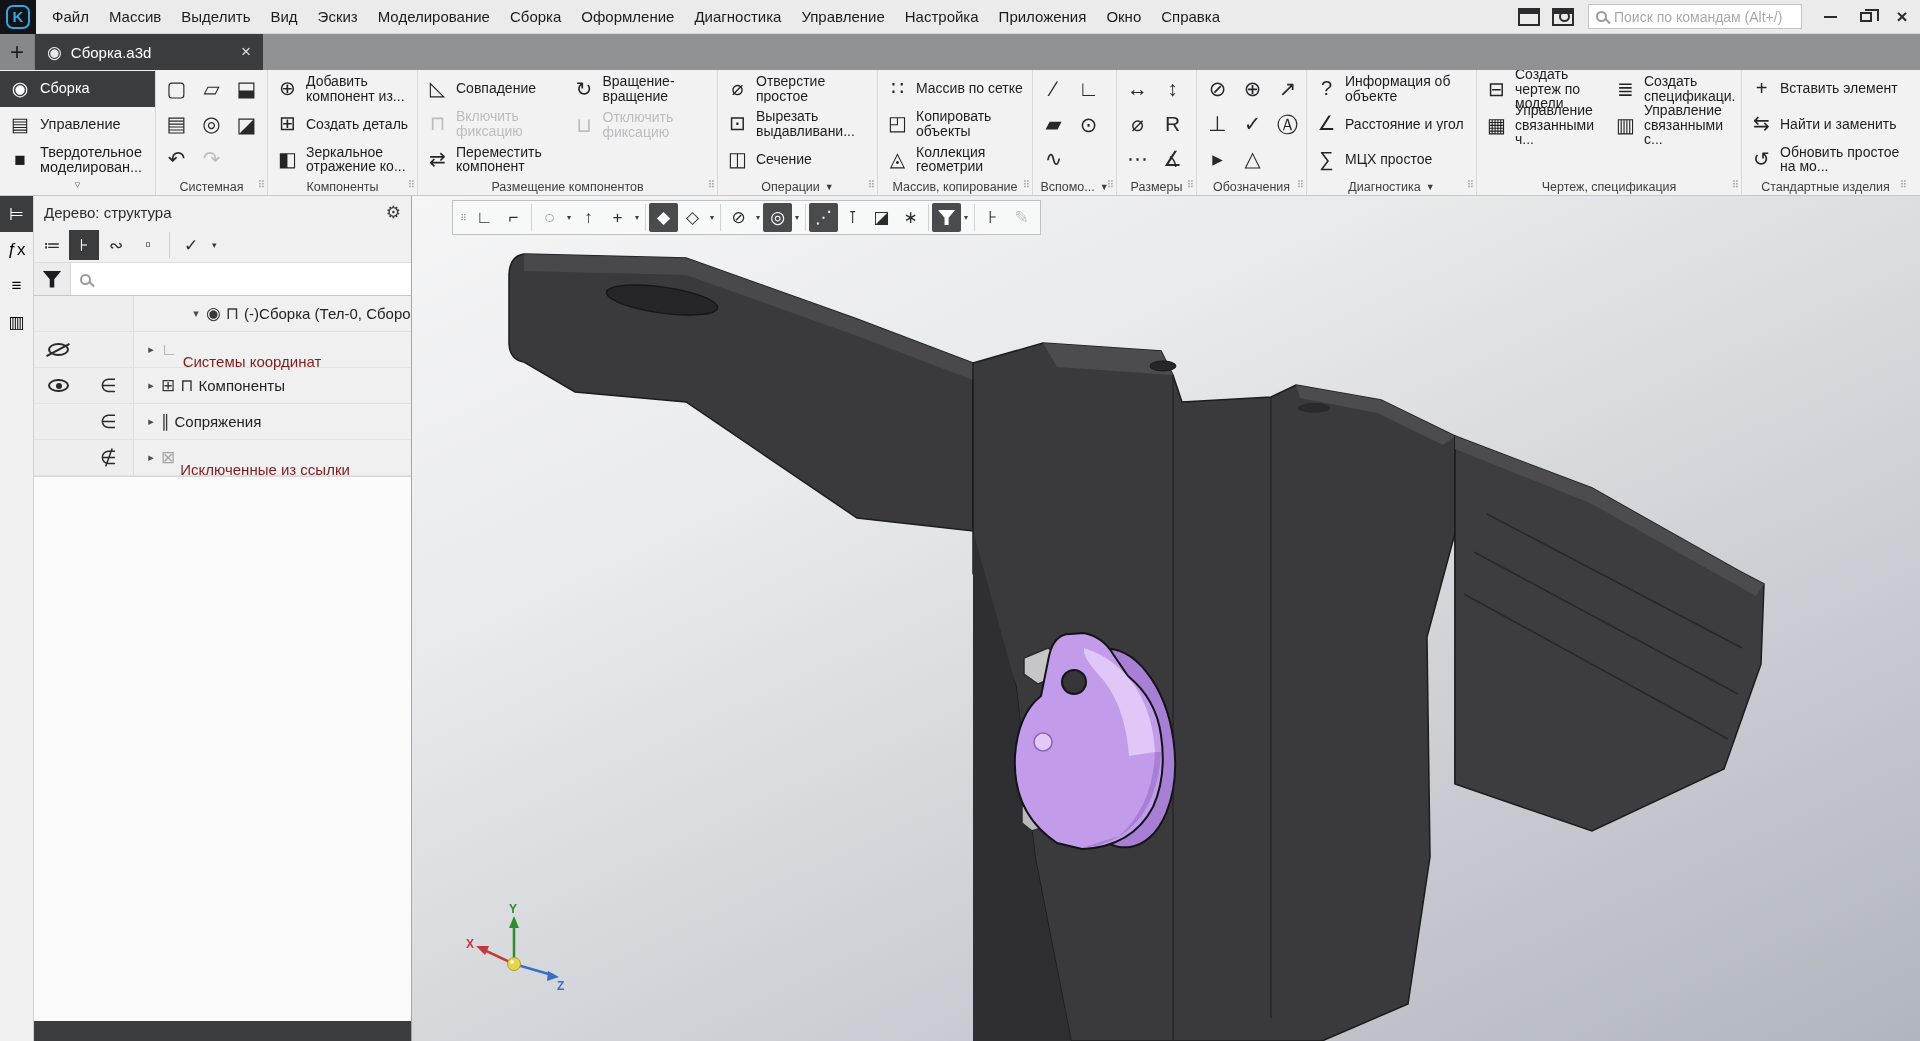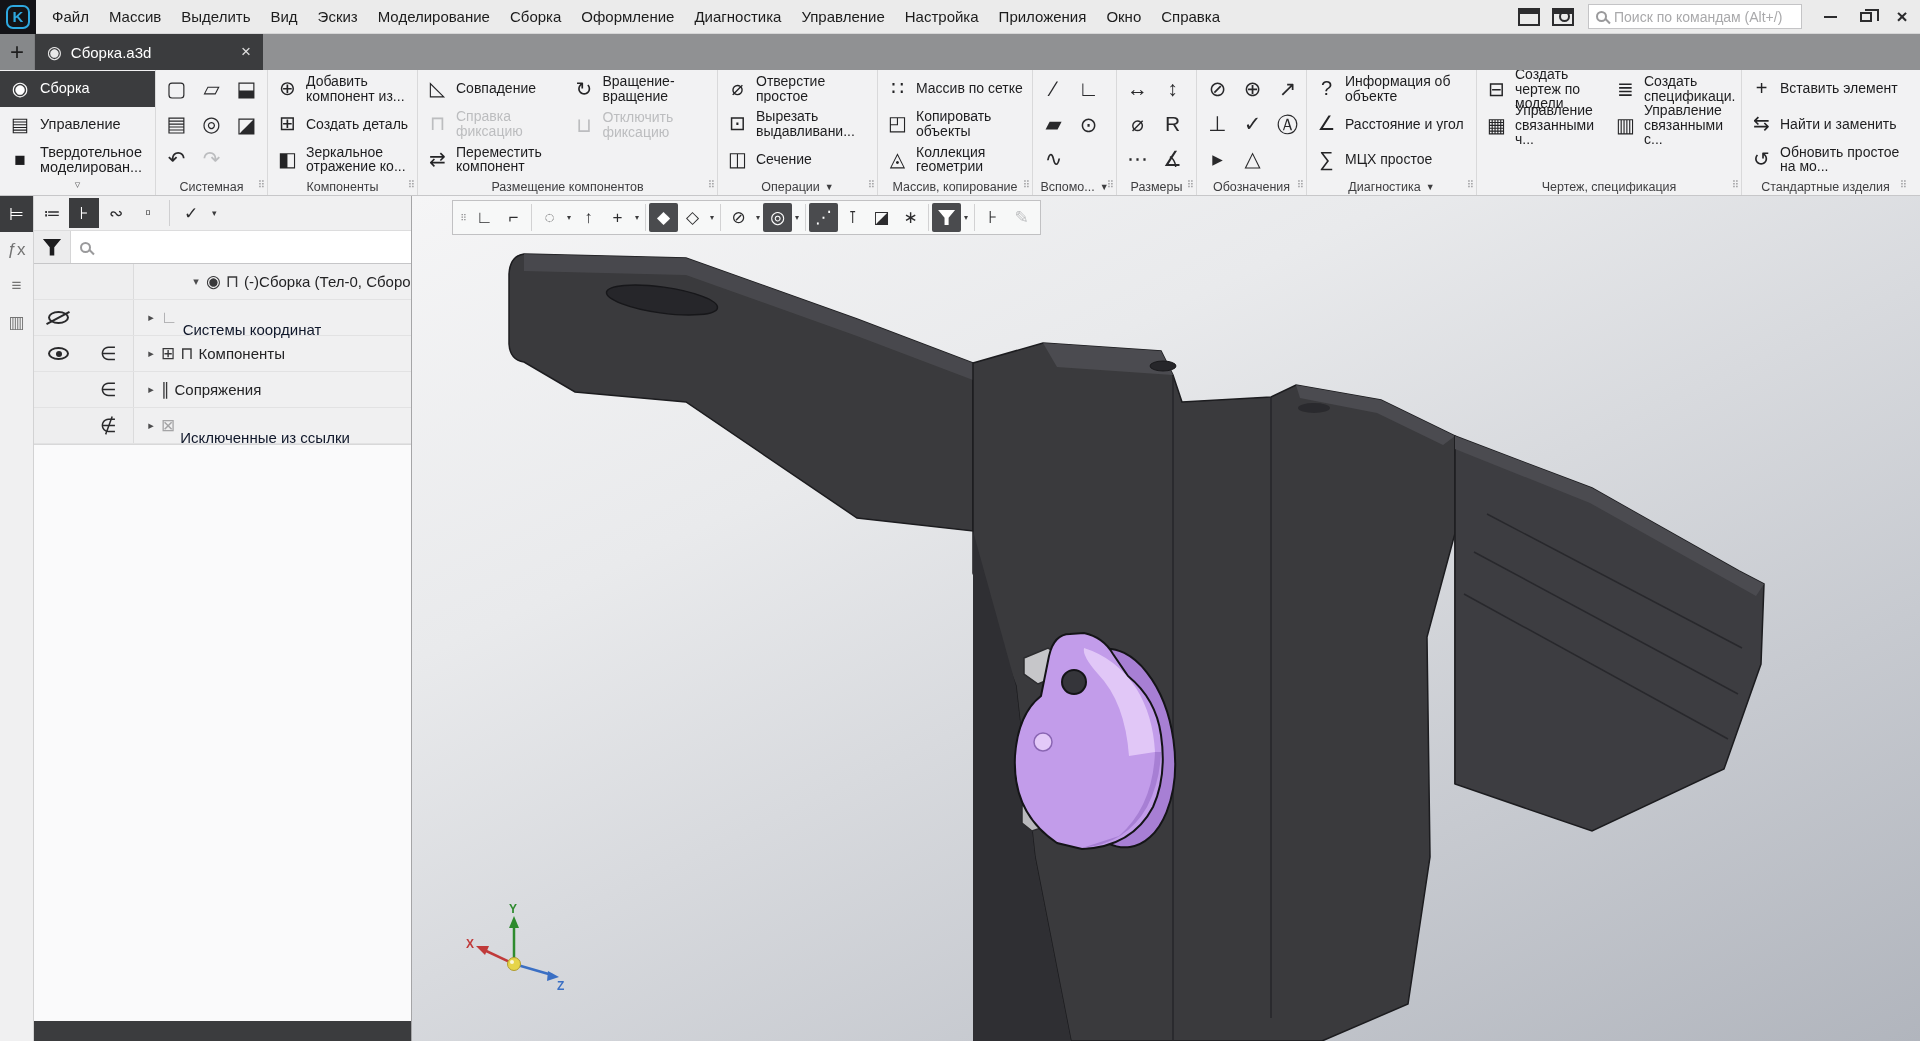--- a/index.html
+++ b/index.html
@@ -54,21 +54,21 @@
   .rbtn .ricn { font-size: 20px; width: 27px; text-align: center; flex: none; color: #242426; }
   .rbtn.disabled, .rbtn.disabled .ricn { color: #bcbdbf; }
   .rbtn .lbl { overflow: hidden; }
   .rsec-label { height: 17px; display: flex; align-items: center; justify-content: center; gap: 5px; font-size: 12.5px; color: #3e3e40; position: relative; }
   .grip { position: absolute; right: 2px; top: 1px; color: #9c9c9e; font-size: 10px; }
   .sec-arrow { font-size: 9px; color: #3e3e40; }
 
   
   #main { display: flex; height: 845px; }
   #edge-strip { width: 34px; background: #f0f0f1; border-right: 1px solid #d2d2d3; display: flex; flex-direction: column; flex: none; }
-  .estrip-item { height: 36px; display: flex; align-items: center; justify-content: center; font-size: 17px; color: #737373; }
+  .estrip-item { height: 36px; display: flex; align-items: center; justify-content: center; font-size: 17px; color: #000000; }
   .estrip-item.active { background: #3b3c3e; color: #fff; }
 
   
   #tree-panel { width: 378px; background: #f0f0f1; border-right: 1px solid #a5a5a7; display: flex; flex-direction: column; flex: none; }
   .tp-title { height: 32px; display: flex; align-items: center; padding: 0 10px; font-size: 15px; color: #2d2d2f; }
   .tp-gear { margin-left: auto; font-size: 17px; color: #3a3a3c; }
   .tp-toolbar { height: 34px; display: flex; align-items: center; padding: 0 3px; gap: 2px; }
   .tp-tool { width: 30px; height: 30px; display: flex; align-items: center; justify-content: center; font-size: 17px; color: #2d2d2f; position: relative; }
   .tp-tool.active { background: #3b3c3e; color: #fff; }
   .tp-sep { width: 1px; height: 26px; background: #cfcfd1; margin: 0 4px; }
@@ -78,21 +78,21 @@
   .funnel { width: 19px; height: 17px; background: #1d1d1f; clip-path: polygon(0 0, 100% 0, 62% 52%, 62% 100%, 38% 100%, 38% 52%); }
   .tp-search .mag { margin: 0 9px; }
   .tree-search { flex: 1; border: none; outline: none; background: transparent; font-size: 14px; font-family: "Liberation Sans", sans-serif; }
   .titem { height: 36px; display: flex; align-items: center; border-bottom: 1px solid #e2e2e3; }
   .gut { width: 100px; height: 100%; display: flex; flex: none; border-right: 1px solid #dbdbdc; background: #eeeeef; }
   .gcell { width: 50px; display: flex; align-items: center; justify-content: center; font-size: 19px; color: #29292b; }
   .texp { width: 20px; text-align: center; color: #4c4c4e; font-size: 11px; flex: none; margin-left: 7px; }
   .titem.root .texp { margin-left: 52px; }
   .ticn { font-size: 17px; color: #38383a; margin-right: 5px; flex: none; }
   .tlabel { font-size: 15px; color: #232325; white-space: nowrap; overflow: hidden; }
-  .titem.muted .tlabel { color: #0f172a; margin-top: 24px; }
+  .titem.muted .tlabel { color: #7f1d1d; margin-top: 24px; }
   .titem.muted .ticn { color: #a4a4a6; }
   .eye { width: 21px; height: 13px; border: 2px solid #29292b; border-radius: 50%; position: relative; }
   .eye::after { content: ''; position: absolute; width: 6px; height: 6px; background: #29292b; border-radius: 50%; left: 50%; top: 50%; transform: translate(-50%,-50%); }
   .eye.off::after { display: none; }
   .eye.off::before { content: ''; position: absolute; width: 26px; height: 2px; background: #29292b; transform: rotate(-28deg); left: -5px; top: 4px; }
   .tree-lower { flex: 1; background: #fafafb; border-top: 1px solid #d8d8d9; }
   .tp-bottom { height: 20px; background: #3b3c3e; }
 
   
   #viewport { flex: 1; position: relative; overflow: hidden;
@@ -249,21 +249,21 @@
         </div>
         <div class="rsec" style="width: 300px;">
           <div class="rsec-body">
             <div class="bcol">
               <div class="rbtn">
                 <span class="ricn">◺</span>
                 <span class="lbl">Совпадение</span>
               </div>
               <div class="rbtn disabled">
                 <span class="ricn">⊓</span>
-                <span class="lbl">Справка фиксацию</span>
+                <span class="lbl">Включить фиксацию</span>
               </div>
               <div class="rbtn">
                 <span class="ricn">⇄</span>
                 <span class="lbl">Переместить компонент</span>
               </div>
             </div>
             <div class="bcol">
               <div class="rbtn">
                 <span class="ricn">↻</span>
                 <span class="lbl">Вращение-вращение</span>
@@ -506,20 +506,24 @@
         </div>
         <div class="estrip-item">
           <span>≡</span>
         </div>
         <div class="estrip-item">
           <span>▥</span>
         </div>
       </div>
 
     <aside id="tree-panel">
+      <div class="tp-title">
+        <span>Дерево: структура</span>
+        <span class="tp-gear">⚙</span>
+      </div>
       <div class="tp-toolbar">
           <div class="tp-tool">
             <span>≔</span>
           </div>
           <div class="tp-tool active">
             <span>⊦</span>
           </div>
           <div class="tp-tool">
             <span>∾</span>
           </div>

